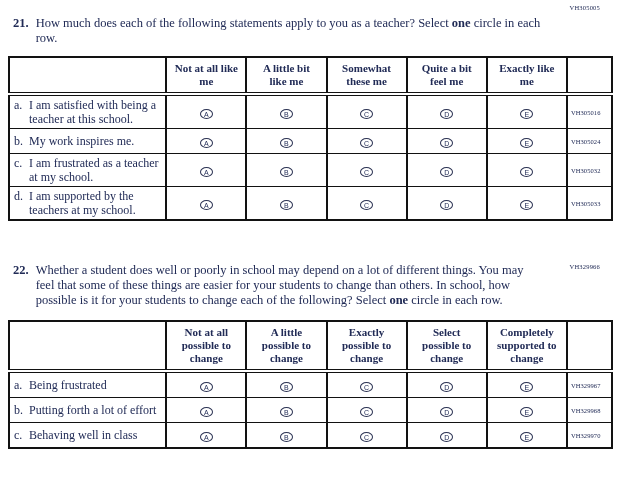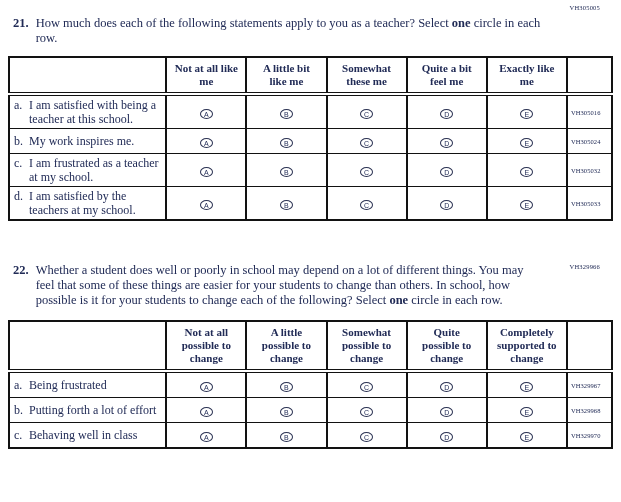--- a/index.html
+++ b/index.html
@@ -185,21 +185,21 @@
             <td class="opt-cell"><span class="bubble">B</span></td>
             <td class="opt-cell"><span class="bubble">C</span></td>
             <td class="opt-cell"><span class="bubble">D</span></td>
             <td class="opt-cell"><span class="bubble">E</span></td>
             <td class="code-cell">VH305032</td>
           </tr>
           <tr>
             <td class="stmt-cell">
               <div class="stmt-wrap">
                 <span class="row-label">d.</span>
-                <span class="row-text">I am satisfied by the teachers at my school.</span>
+                <span class="row-text">I am supported by the teachers at my school.</span>
               </div>
             </td>
             <td class="opt-cell"><span class="bubble">A</span></td>
             <td class="opt-cell"><span class="bubble">B</span></td>
             <td class="opt-cell"><span class="bubble">C</span></td>
             <td class="opt-cell"><span class="bubble">D</span></td>
             <td class="opt-cell"><span class="bubble">E</span></td>
             <td class="code-cell">VH305033</td>
           </tr>
         </tbody>
@@ -220,22 +220,22 @@
           <col class="col-opt">
           <col class="col-opt">
           <col class="col-opt">
           <col class="col-code">
       </colgroup>
       <thead>
         <tr>
           <th></th>
           <th>Not at all possible to change</th>
           <th>A little possible to change</th>
-          <th>Somewhat possible to change</th>
-          <th>Quite possible to change</th>
+          <th>Exactly possible to change</th>
+          <th>Select possible to change</th>
           <th>Completely supported to change</th>
           <th></th>
         </tr>
       </thead>
       <tbody>
           <tr>
             <td class="stmt-cell">
               <div class="stmt-wrap">
                 <span class="row-label">a.</span>
                 <span class="row-text">Being frustrated</span>

